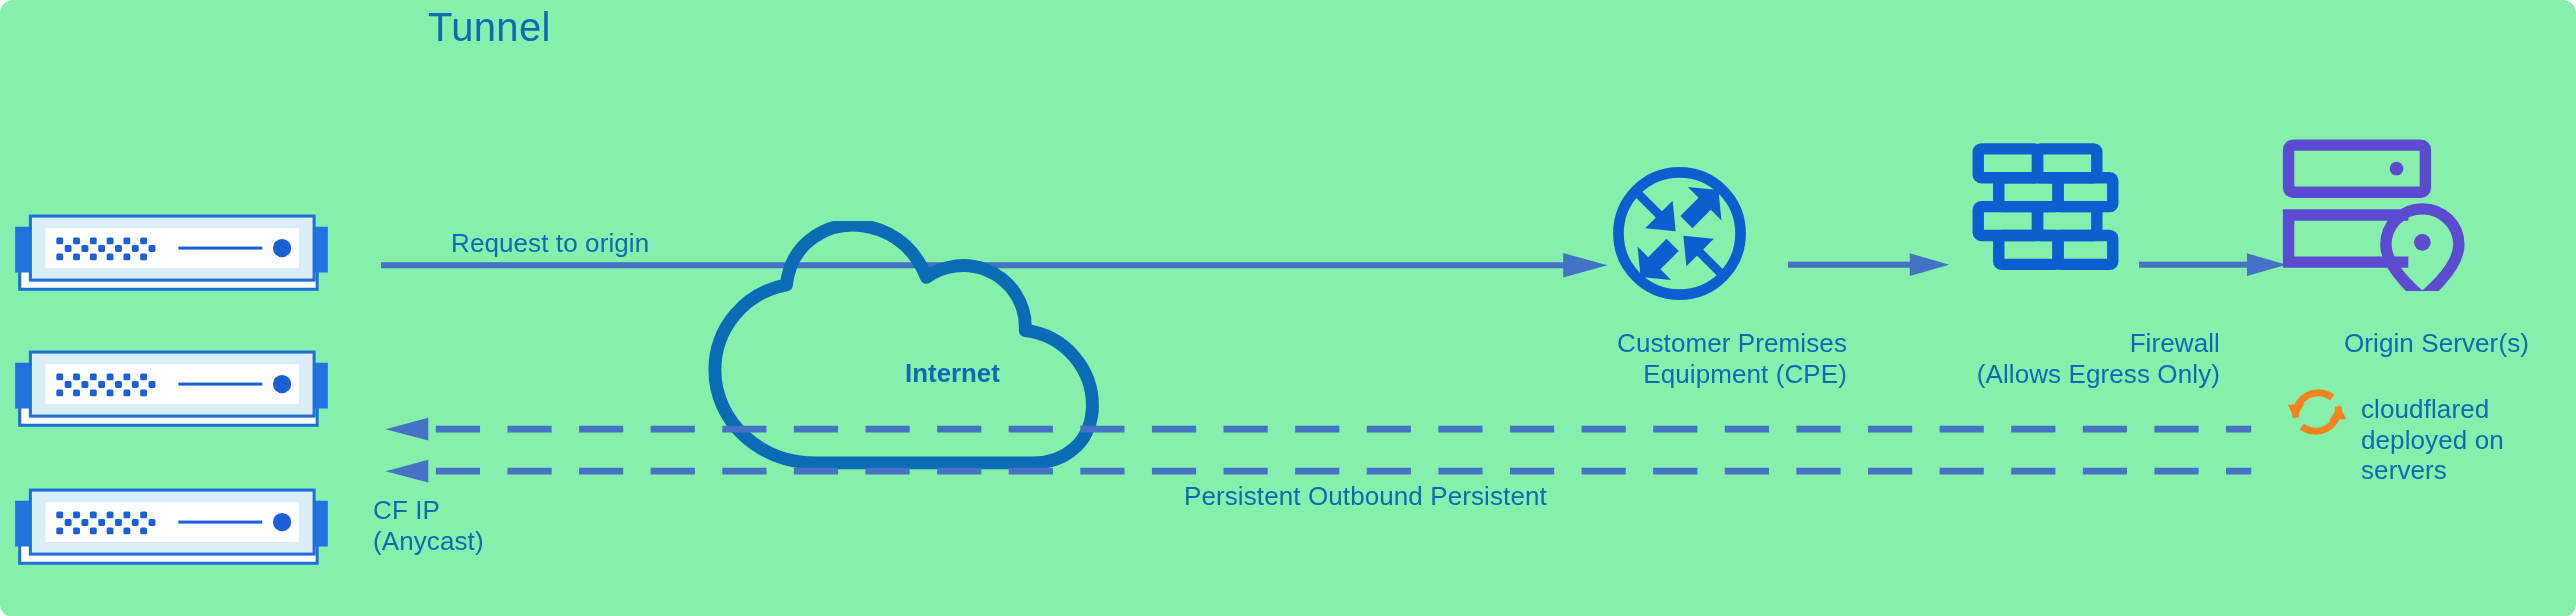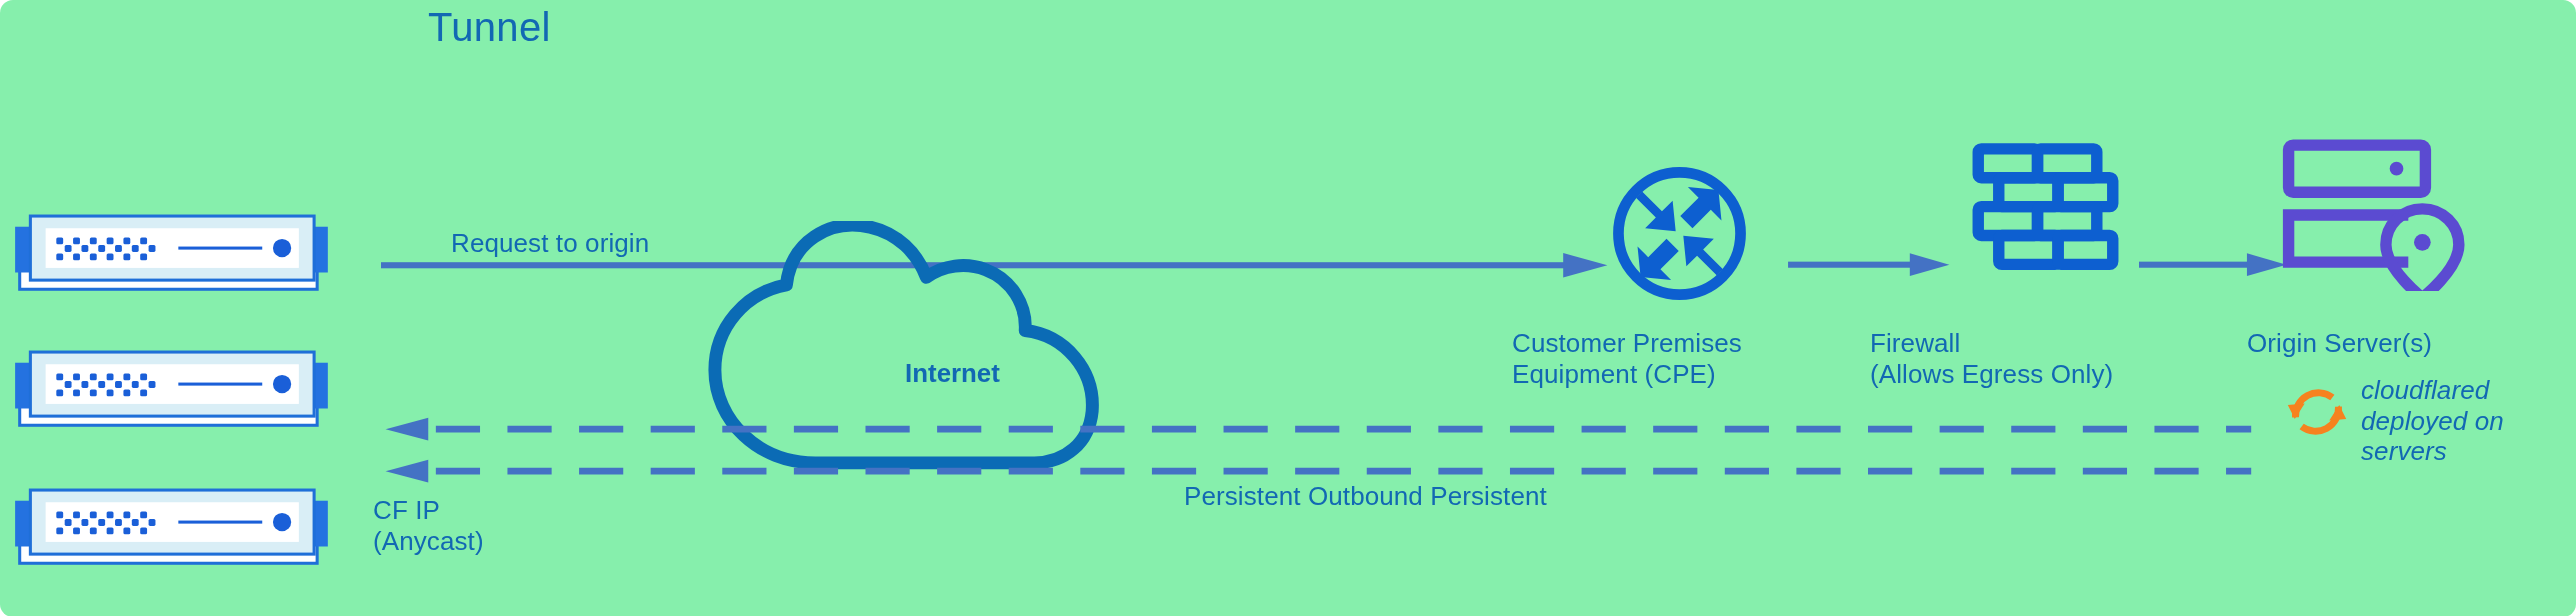--- a/index.html
+++ b/index.html
@@ -9,21 +9,21 @@
   }
   #stage{position:relative;width:2576px;height:617px;background:#86efac;border-radius:13px;}
   .abs{position:absolute;}
   .lbl{
     color:#1268B3;
     font-size:26px;
     line-height:1.18;
     white-space:pre-line;
     letter-spacing:0.1px;
   }
-  .lbl-c{text-align:left;}
+  .lbl-c{text-align:right;}
   #title{
     left:428px;top:4.6px;
     font-size:40px;color:#1268B3;
     letter-spacing:0.3px;
   }
   
   .rack{width:328px;height:90px;}
   
   #cf-logo{left:13.7px;top:101px;width:335px;height:107px;}
   
@@ -32,21 +32,21 @@
   #cpe{left:1607px;top:161px;width:145px;height:145px;}
   #cpe-label{left:1512px;top:328px;width:335px;}
   
   #firewall{left:1971px;top:142px;width:149px;height:152px;}
   #fw-label{left:1870px;top:328px;width:350px;}
   
   #origin{left:2281px;top:139px;width:190px;height:152px;}
   #origin-label{left:2247px;top:328px;width:282px;}
   
   #cfd-icon{left:2284px;top:379px;width:66px;height:66px;}
-  #cfd-label{left:2361px;top:375px;width:206px;font-style:italic;}
+  #cfd-label{left:2361px;top:394px;width:206px;}
   #cfip{left:373px;top:495px;width:244px;}
   #poc{left:1184px;top:481px;width:564px;}
 </style>
 </head>
 <body>
 
 <div id="stage">
 
   <div class="abs" id="title">Tunnel</div>
 

